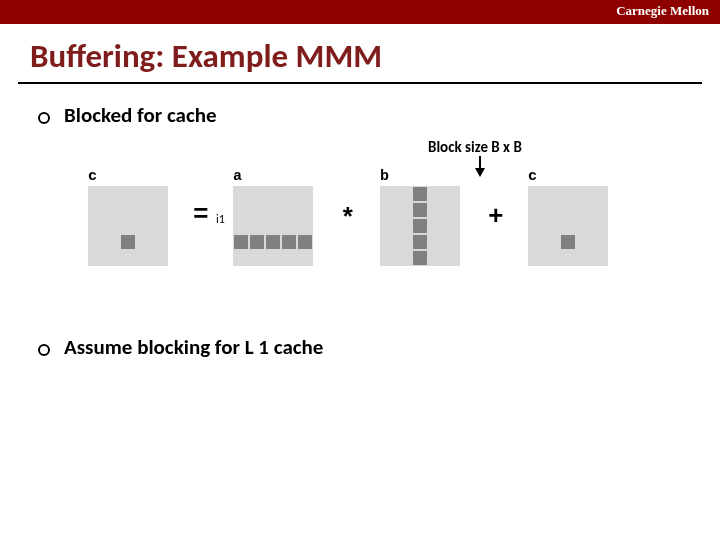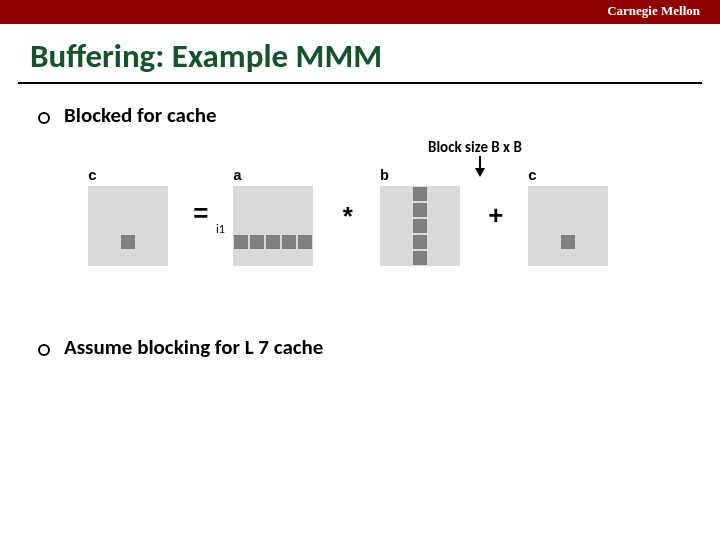--- a/index.html
+++ b/index.html
@@ -1,19 +1,19 @@
 <!DOCTYPE html>
 <html><head>
 <meta charset="utf-8">
 <style>
   * { margin: 0; padding: 0; box-sizing: border-box; }
   body { width: 720px; height: 540px; font-family: Calibri, Arial, sans-serif; background: #fff; position: relative; }
   .header-bar { width: 720px; height: 24px; background: #8e0000; position: relative; }
-  .brand { position: absolute; right: 20px; top: 3px; color: #fff; font-family: 'Times New Roman', serif; font-weight: bold; font-size: 13px; }
-  .title { font-size: 33px; font-weight: bold; margin: 12px 0 6px 30px; color: #14532d; }
+  .brand { position: absolute; right: 11px; top: 3px; color: #fff; font-family: 'Times New Roman', serif; font-weight: bold; font-size: 13px; }
+  .title { font-size: 33px; font-weight: bold; margin: 12px 0 6px 30px; color: #7f1d1d; }
   .rule { height: 2px; background: #000; margin: 0 18px 18px 18px; }
   .content { margin-left: 38px; }
   .bullet-row { display: flex; align-items: center; margin-bottom: 10px; }
   .bullet-mark { width: 12px; height: 12px; border: 2.2px solid #000; border-radius: 50%; margin-top: 6px; margin-right: 14px; flex-shrink: 0; }
   .bullet-text { font-size: 21px; font-weight: bold; color: #000; }
   .diagram { position: relative; height: 190px; margin-left: 20px; margin-top: 2px; margin-bottom: 6px; }
   .block-label { position: absolute; font-family: 'Courier New', monospace; font-size: 15px; font-weight: bold; }
   .annot { position: absolute; font-size: 15px; font-weight: bold; }
   .arrow-stem { position: absolute; width: 2px; background: #000; }
   .arrow-head { position: absolute; width: 0; height: 0; border-left: 5px solid transparent; border-right: 5px solid transparent; border-top: 9px solid #000; }
@@ -76,21 +76,21 @@
       <div class="cell"></div>
         <div class="cell"></div>
         <div class="cell"></div>
         <div class="cell"></div>
         <div class="cell"></div>
     </div>
 
     <div class="op" style="left:135px; top:62px;">=</div>
 
     <div class="block-label" style="left:175px; top:30px;">a</div>
-    <div class="i1" style="left:158px; top:84px;">i1</div>
+    <div class="i1" style="left:158px; top:74px;">i1</div>
     <div class="mat" style="left:175px; top:48px; grid-template-columns: repeat(5,16px); grid-template-rows: repeat(5,16px);">
       <div class="cell"></div>
         <div class="cell"></div>
         <div class="cell"></div>
         <div class="cell"></div>
         <div class="cell"></div>
       <div class="cell"></div>
         <div class="cell"></div>
         <div class="cell"></div>
         <div class="cell"></div>
@@ -172,17 +172,17 @@
         <div class="cell"></div>
         <div class="cell"></div>
         <div class="cell"></div>
     </div>
 
   </div>
 
   <div class="bullet-row">
     <div class="bullet-mark"></div>
     <div style="flex:1">
-      <div class="bullet-text">Assume blocking for L 7 cache</div>
+      <div class="bullet-text">Assume blocking for L 1 cache</div>
     </div>
   </div>
 
 </div>
 
 </body></html>

